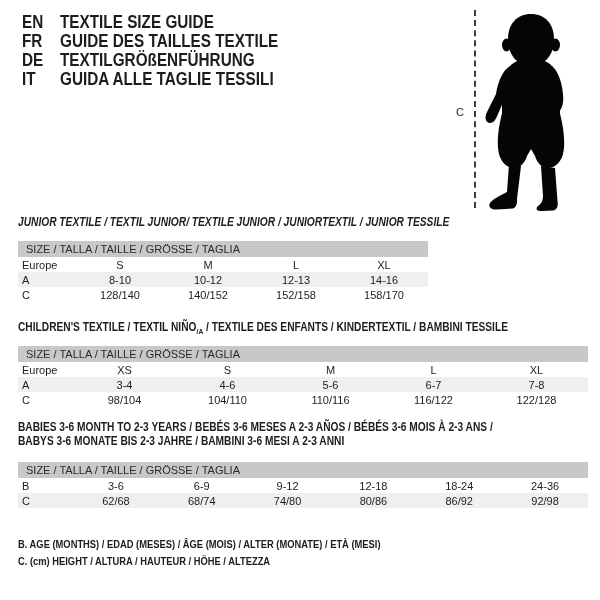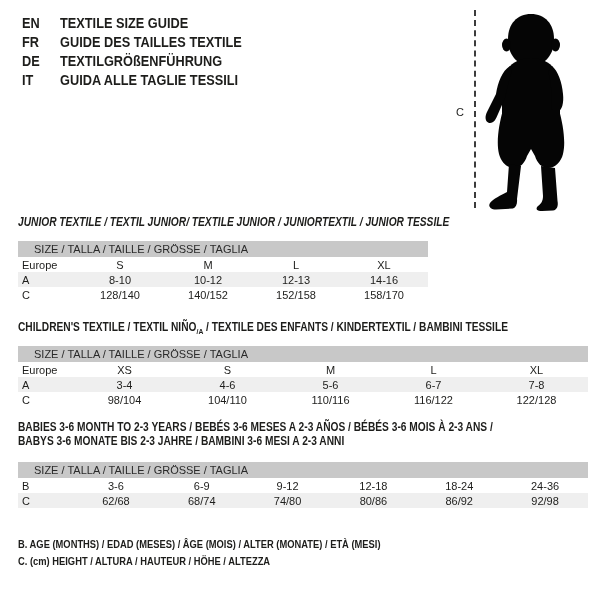--- a/index.html
+++ b/index.html
@@ -2,32 +2,32 @@
 <html><head>
 <meta charset="utf-8">
 <style>
   html,body{margin:0;padding:0;background:#fff;}
   .page{position:relative;width:600px;height:600px;background:#ffffff;overflow:hidden;
         font-family:"Liberation Sans",sans-serif;color:#1d1d1b;}
   .cond{display:inline-block;transform:scaleX(0.85);transform-origin:0 50%;white-space:nowrap;}
 
   
   .langs{position:absolute;top:13px;left:22px;}
-  .lang-row{display:flex;height:19px;align-items:center;font-weight:bold;font-size:15px;}
+  .lang-row{display:flex;height:19px;align-items:center;font-weight:bold;font-size:18px;}
   .lang-code{width:38px;flex:none;}
 
   
   .dash-line{position:absolute;left:474px;top:10px;height:198px;width:0;border-left:2px dashed #3c3c3c;}
   .c-label{position:absolute;left:456px;top:106px;font-size:11px;}
   .baby-svg{position:absolute;left:481px;top:6px;width:100px;height:205px;}
 
   
   .sec-title{position:absolute;left:18px;font-size:12px;font-weight:bold;line-height:14px;white-space:nowrap;}
   .size-table{position:absolute;left:18px;}
-  .size-bar{background:#c8c8c8;height:16px;line-height:16px;font-size:11px;padding-left:16px;color:#2a2a2a;}
+  .size-bar{background:#c8c8c8;height:16px;line-height:16px;font-size:11px;padding-left:8px;color:#2a2a2a;}
   table{border-collapse:collapse;table-layout:fixed;width:100%;}
   td{height:15px;padding:0;font-size:11px;text-align:center;vertical-align:middle;white-space:nowrap;margin-top:28px;}
   td.row-label{text-align:left;padding-left:4px;}
   tr.alt{background:#efefef;}
   .w410{width:410px;} .w570{width:570px;}
 
   .sub-s{display:inline-block;font-size:8px;vertical-align:sub;}
 
   
   .footnotes{position:absolute;left:18px;top:536px;font-size:11px;font-weight:bold;line-height:17px;}

